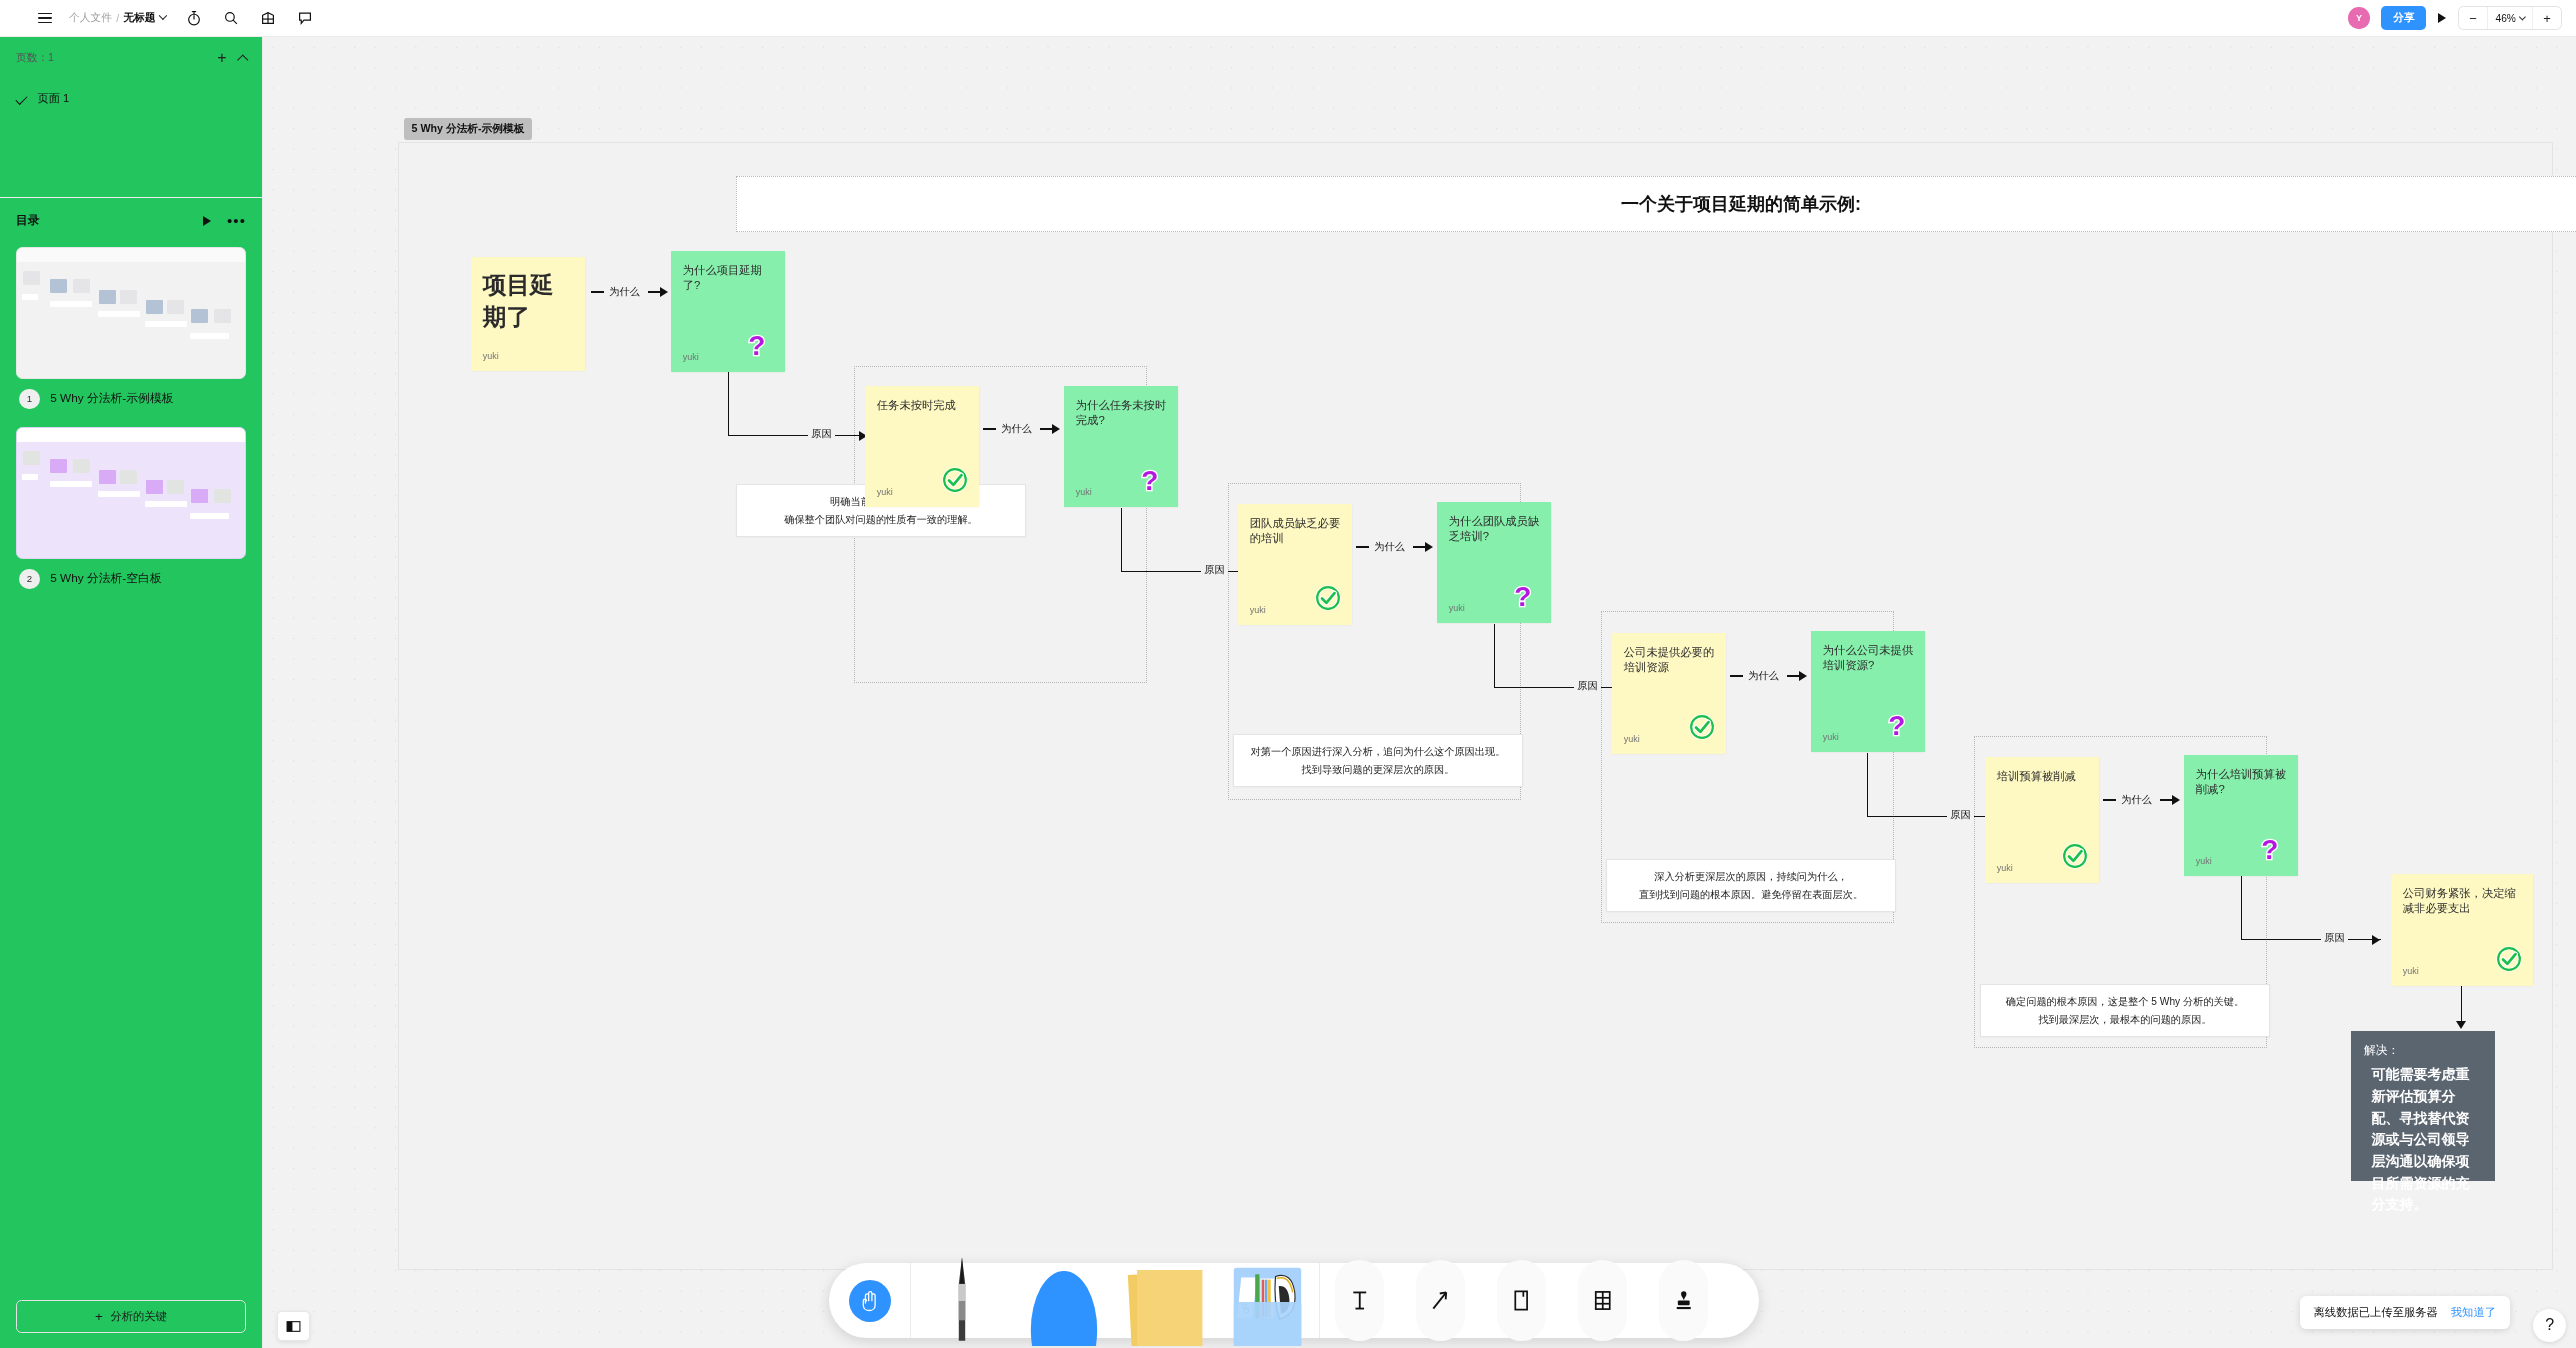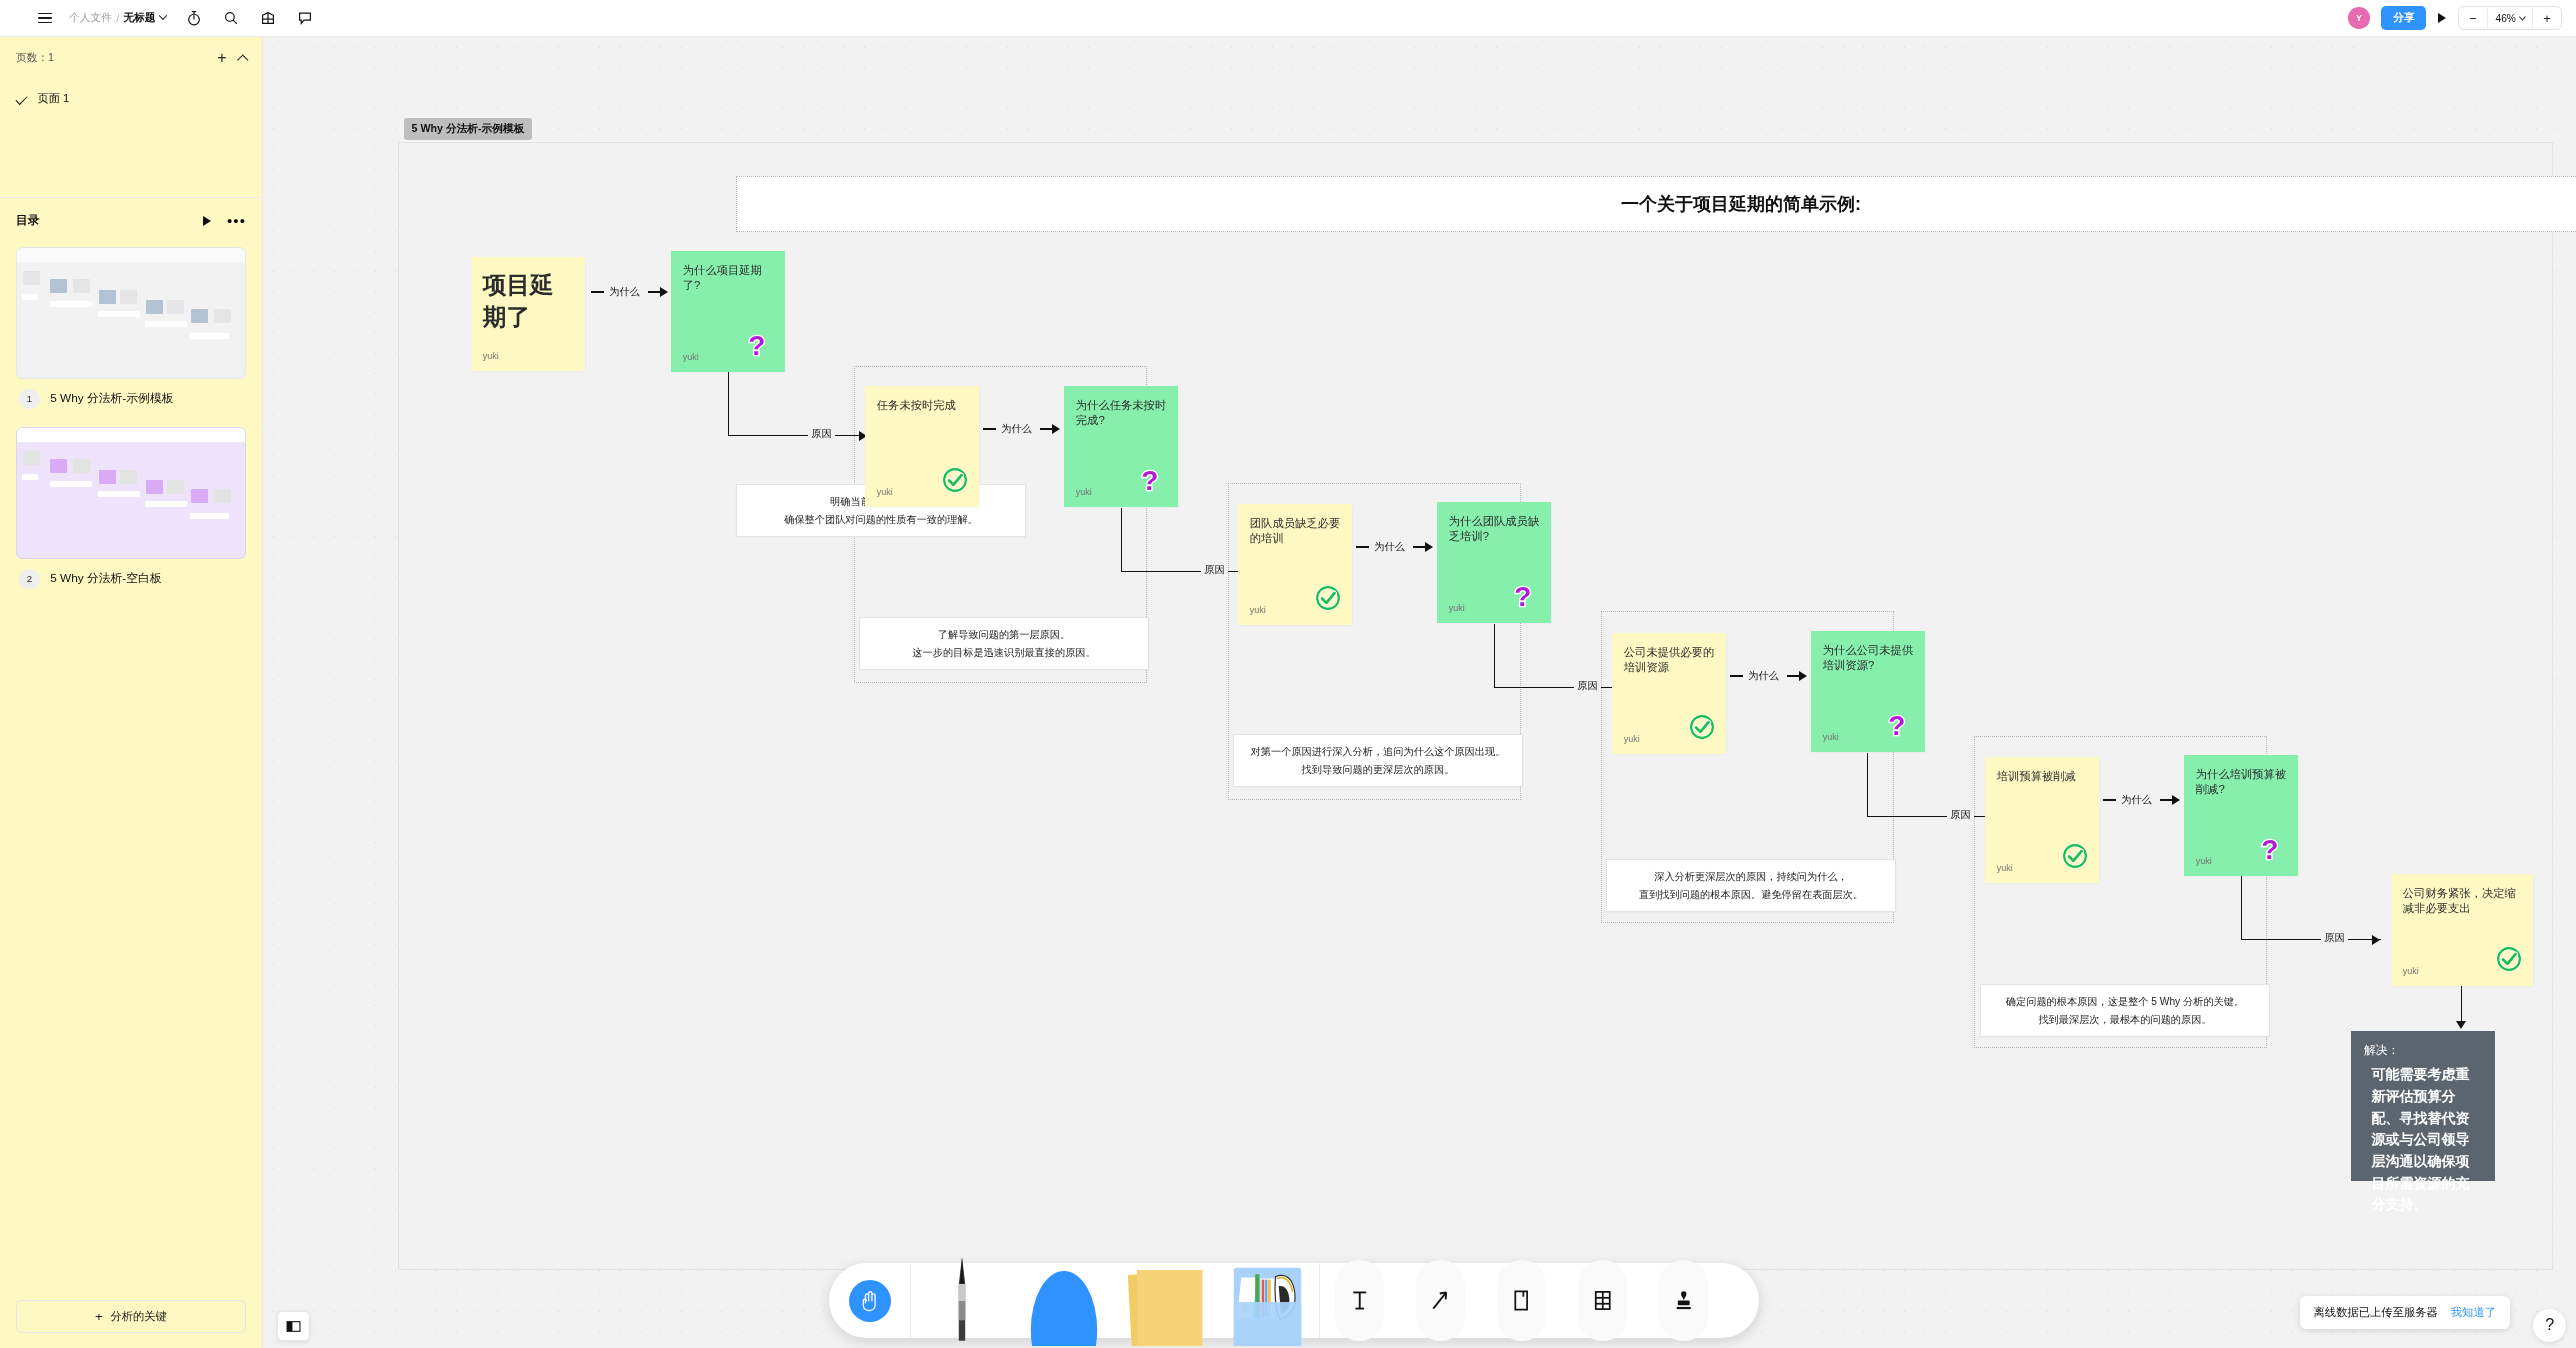--- a/index.html
+++ b/index.html
@@ -47,21 +47,21 @@
     display:flex; align-items:center; border:0.5px solid #e3e3e3; border-radius:5.4px; height:23.6px; overflow:hidden;
   }
   .zoom-btn { width:28px; height:23.6px; display:flex; align-items:center; justify-content:center; cursor:pointer; font-size:13px; color:#222; }
   .zoom-val { display:flex; align-items:center; gap:3.8px; padding:0 7.5px; height:23.6px;
       border-left:0.5px solid #eee; border-right:0.5px solid #eee; font-size:10.2px; color:#111; cursor:pointer;}
   .zchev { width:4.8px;height:4.8px;border-right:1.2px solid #333;border-bottom:1.2px solid #333;transform:rotate(45deg) translate(-1.1px,-1.1px);}
 
   
   .leftpanel {
     position:absolute; left:0; top:37px; width:263px; height:1312px;
-    background:#fef9c3; border-right:0.5px solid #e9e9e9; z-index:50;
+    background:#22c55e; border-right:0.5px solid #e9e9e9; z-index:50;
     display:flex; flex-direction:column;
   }
   .pages-sec { padding:13px 16px 0 16px; height:161px; border-bottom:0.5px solid #ededed; }
   .pages-head { display:flex; align-items:center; font-size:10.7px; color:#555; }
   .pages-head .ph-title { flex:1; }
   .plus-ico { font-size:16px; color:#222; line-height:1; cursor:pointer; margin-right:11.8px; }
   .caret-up { width:7.5px;height:7.5px;border-left:1.3px solid #222;border-top:1.3px solid #222;transform:rotate(45deg);margin-top:3.2px;cursor:pointer;}
   .page-row { display:flex; align-items:center; gap:10.7px; margin-top:25px; font-size:11.3px; color:#111; cursor:pointer;}
   .check {
     display:inline-block; width:10.7px; height:5.9px;
@@ -429,24 +429,20 @@
       <div class="hline" style="left:0;top:5.4px;width:13px;"></div>
       <span class="lbl" style="left:15px;top:-1.1px;">为什么</span>
       <div class="hline" style="left:57px;top:5.4px;width:14px;"></div>
       <div class="arrowR" style="left:69px;top:1.1px;"></div>
     </div>
     <div class="card ask" style="left:801px;top:349px;width:114px;height:121px;">
       <div class="ctext">为什么任务未按时完成?</div>
       <div class="author">yuki</div>
       <div class="badge"><span class="qmark">?</span></div>
     </div>
-    <div class="note" style="left:596px;top:580px;width:290px;height:53px;">
-      <span style="white-space:pre-line;">了解导致问题的第一层原因。
-这一步的目标是迅速识别最直接的原因。</span>
-    </div>
     <div class="conn" style="left:858px;top:471px;">
       <div class="vline" style="left:0;top:0;height:64px;"></div>
       <div class="hline" style="left:0;top:63px;width:140px;"></div>
       <span class="lbl" style="left:80px;top:55px;">原因</span>
       <div class="arrowR" style="left:131px;top:59px;"></div>
     </div>
 
     <div class="card fact" style="left:975px;top:467px;width:114px;height:121px;">
       <div class="ctext">团队成员缺乏必要的培训</div>
       <div class="author">yuki</div>

